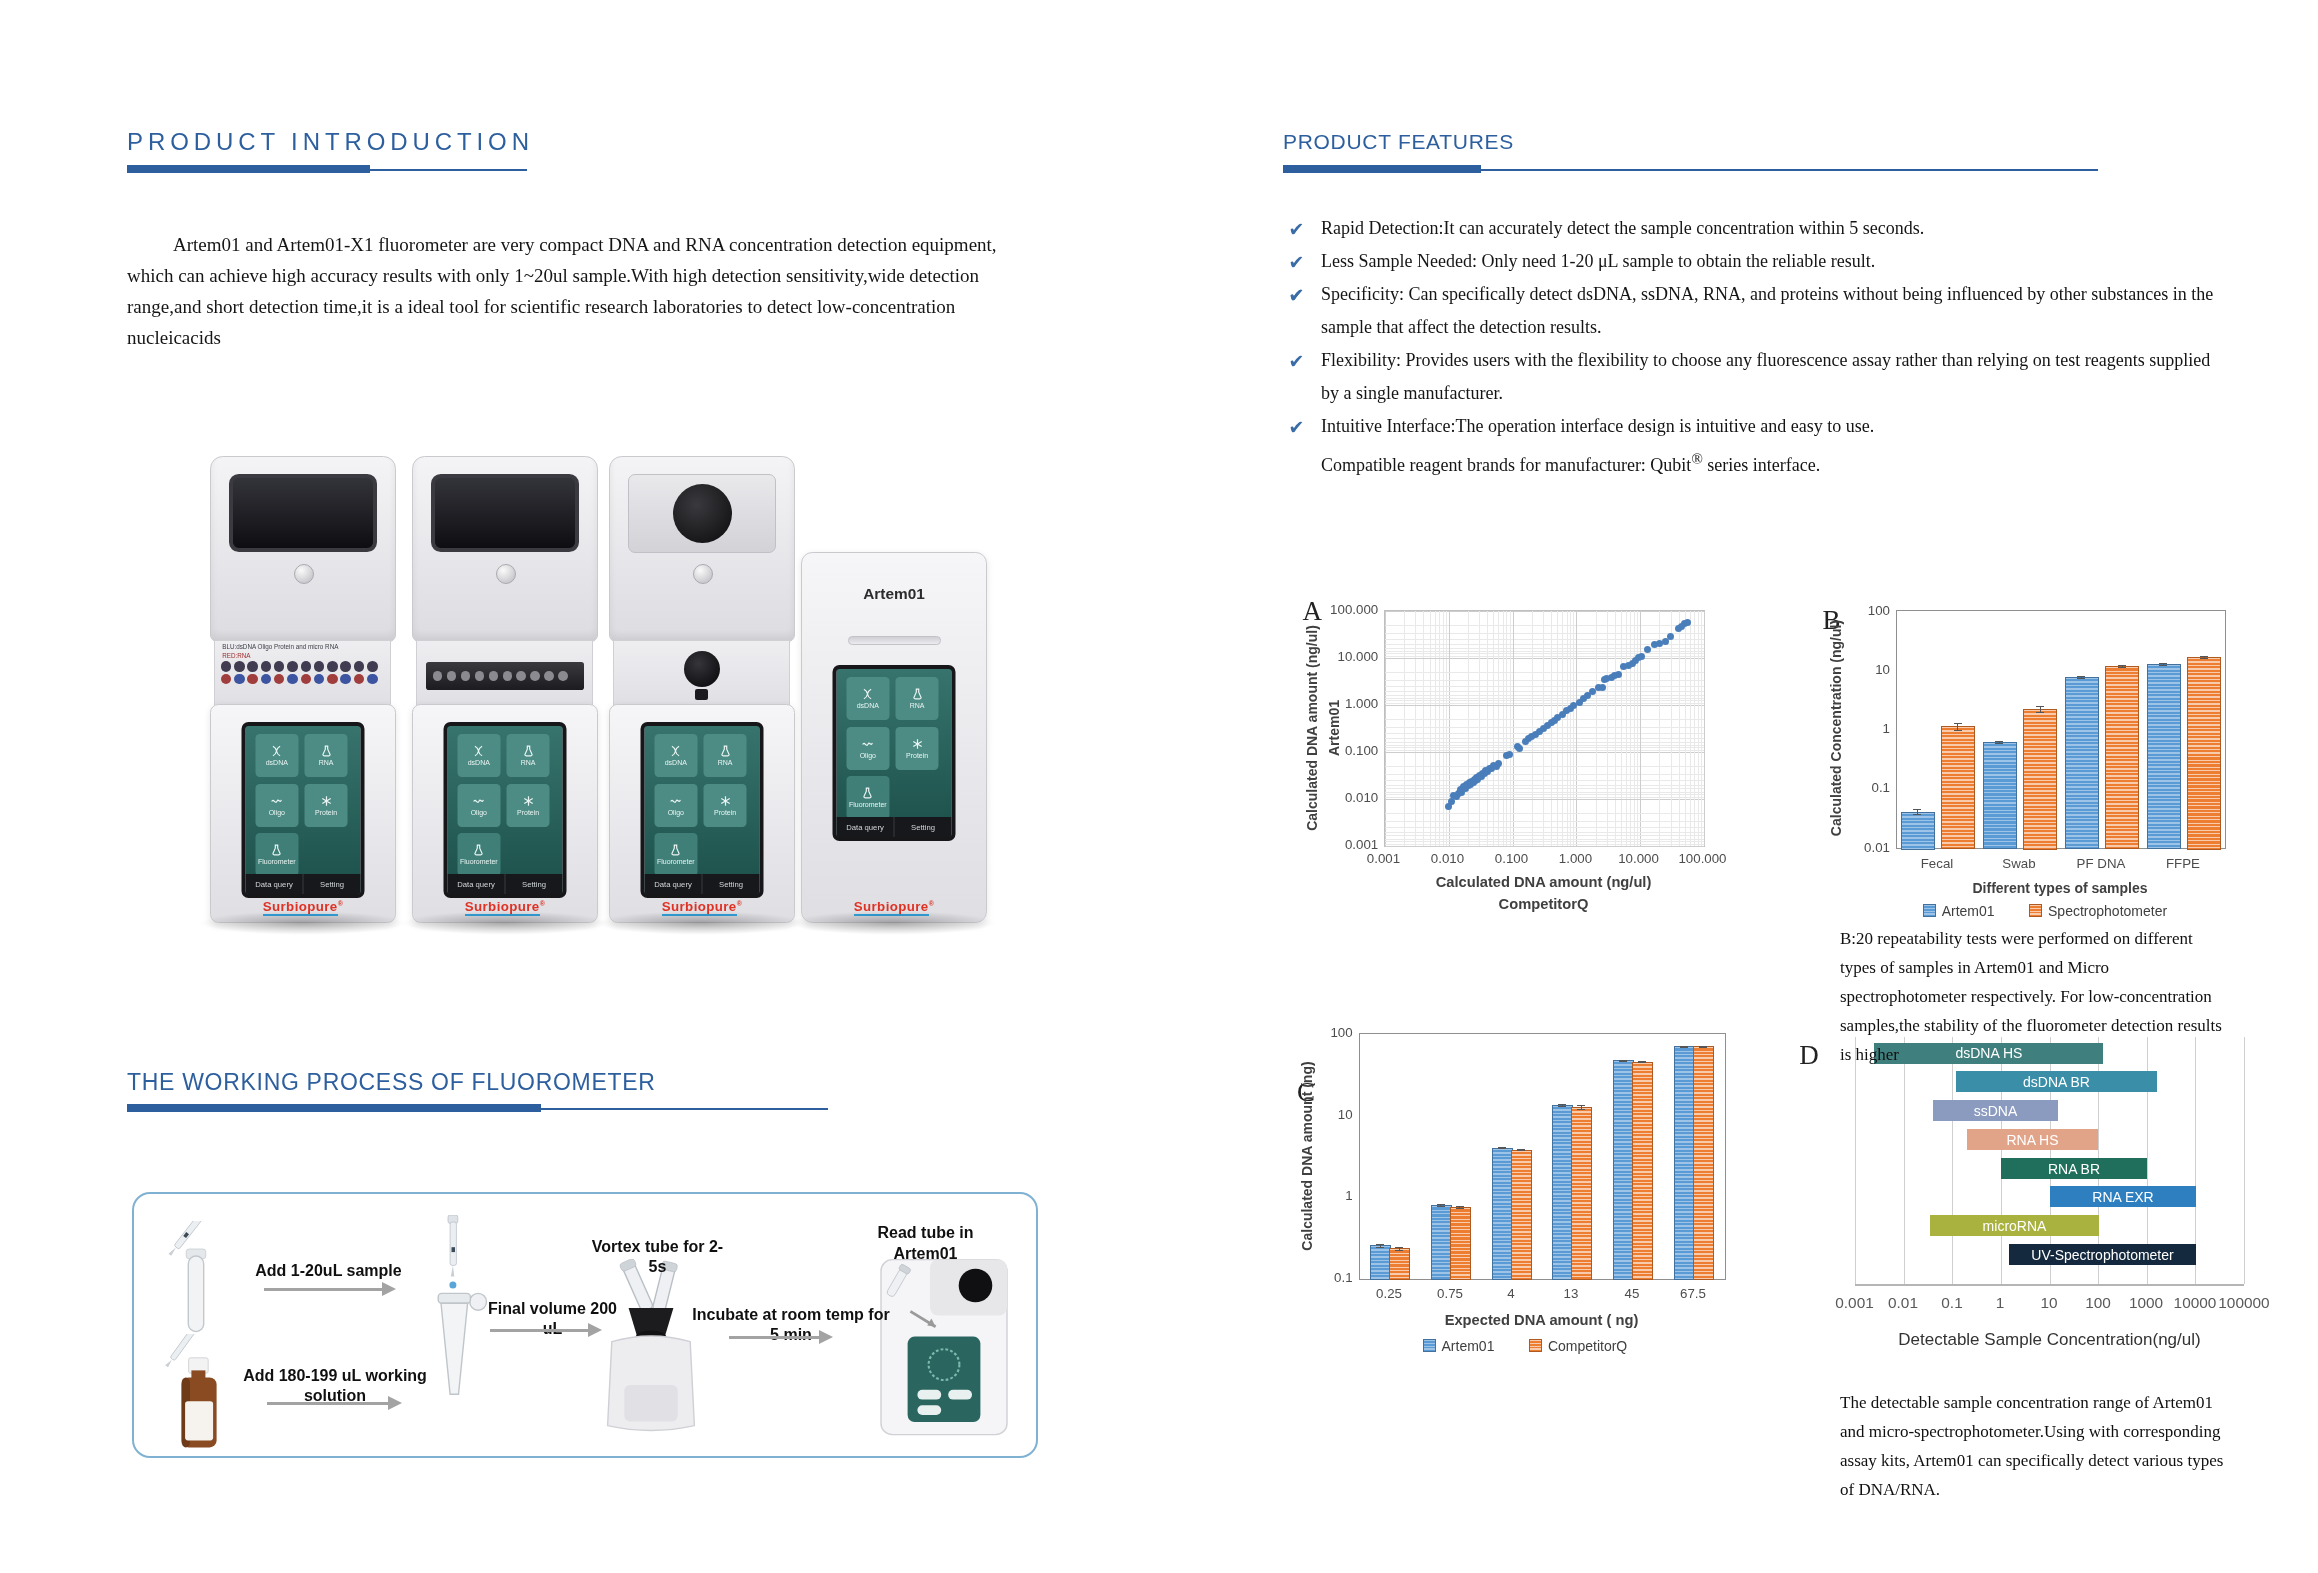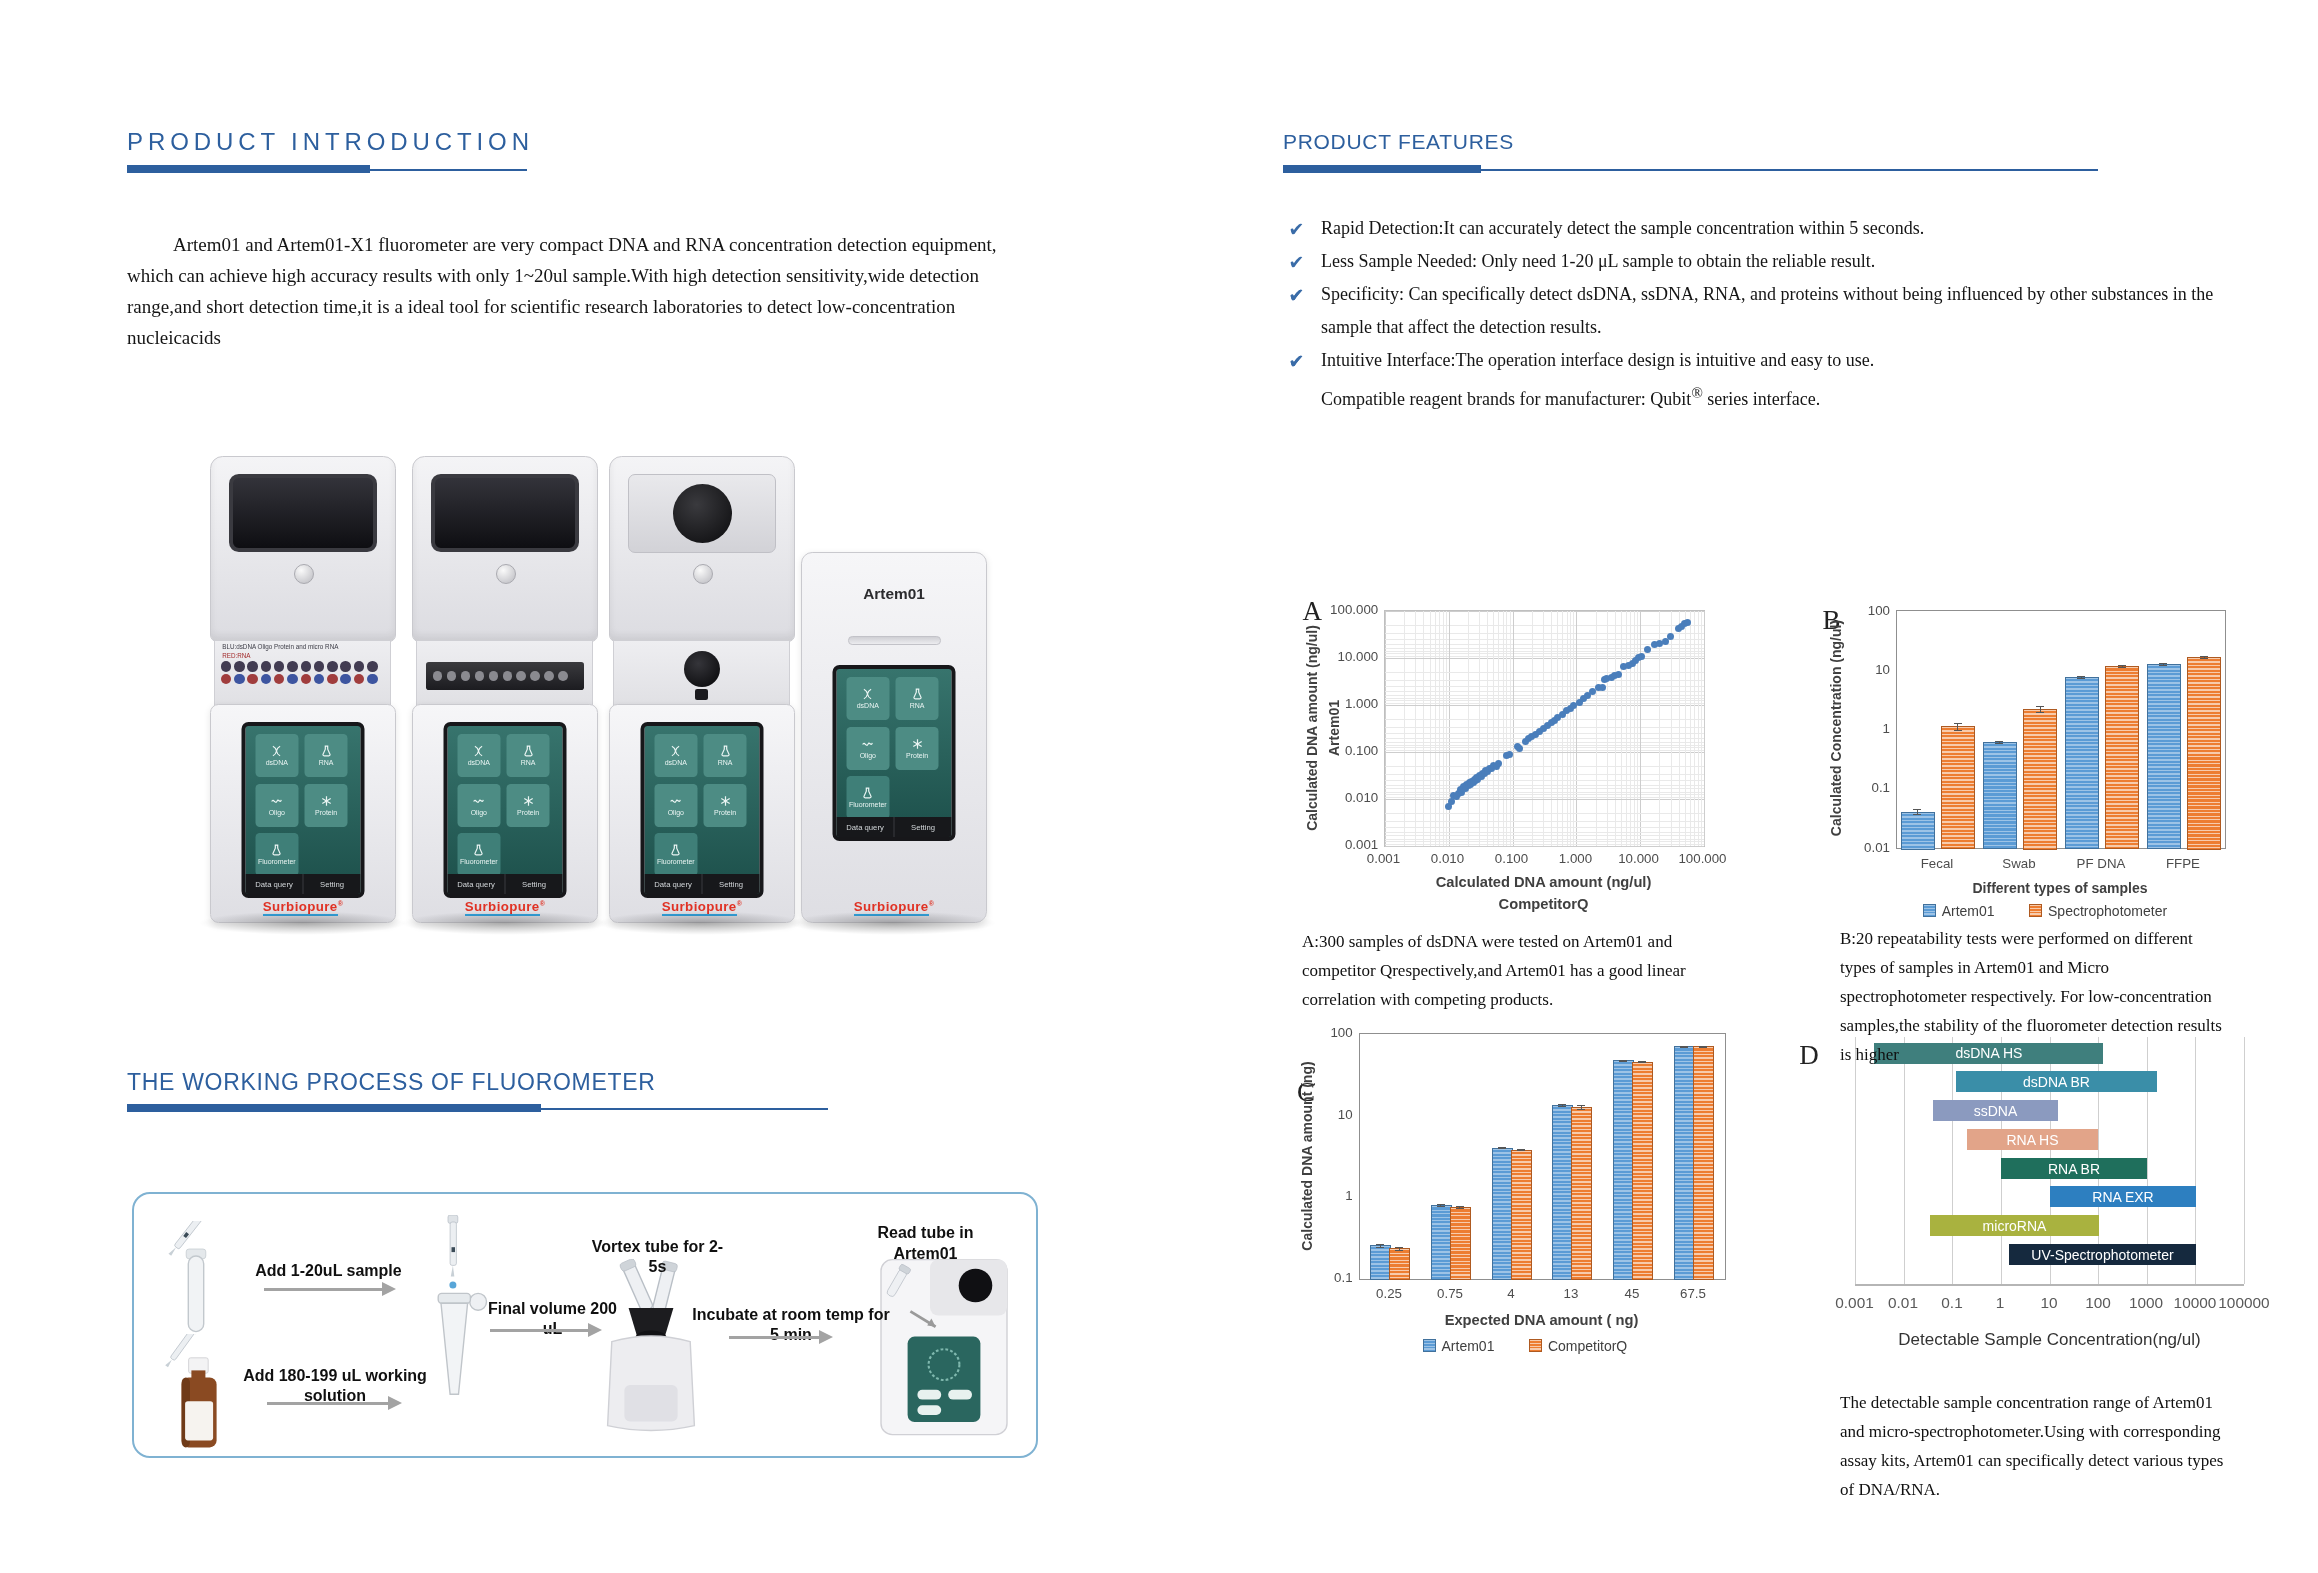--- a/index.html
+++ b/index.html
@@ -458,21 +458,21 @@
   <div class="rule" id="rule-feat">
     <div class="rule-thick"></div>
     <div class="rule-thin"></div>
   </div>
 
   <ul id="features">
     <li><span class="chk">✔</span><span>Rapid Detection:It can accurately detect the sample concentration within 5 seconds.</span></li>
     <li><span class="chk">✔</span><span>Less Sample Needed: Only need 1-20 μL sample to obtain the reliable result.</span></li>
     <li><span class="chk">✔</span></li>
     <li><span class="chk">✔</span><span>Specificity: Can specifically detect dsDNA, ssDNA, RNA, and proteins without being influenced by other substances in the sample that affect the detection results.</span></li>
-    <li><span class="chk">✔</span></li>
+    <li><span class="chk">✔</span><span>Flexibility: Provides users with the flexibility to choose any fluorescence assay rather than relying on test reagents supplied by a single manufacturer.</span></li>
     <li><span class="chk">✔</span><span>Intuitive Interface:The operation interface design is intuitive and easy to use.</span></li>
     <li class="nochk"><span>Compatible reagent brands for manufacturer: Qubit</span><sup>®</sup><span> series interface.</span></li>
   </ul>
 
   <div class="chart" id="chartA">
     <div class="chart-letter" style="left:1.4px;top:4.2px">A</div>
     <div class="axis-title rot" style="left:-136px;top:128px;font-size:14px">Calculated DNA amount (ng/ul)</div>
     <div class="axis-title rot" style="left:-114px;top:128px;font-size:14px">Artem01</div>
     <div id="plotA"></div>
     <div class="axis-title" style="left:83px;top:282px;width:319px">Calculated DNA amount (ng/ul)</div>
@@ -810,18 +810,17 @@
       <div class="tick c" style="left: 73px; top: 265px; width: 70px; font-size: 15.4px; color: rgb(89, 89, 89);">0.01</div>
       <div class="tick c" style="left: 122px; top: 265px; width: 70px; font-size: 15.4px; color: rgb(89, 89, 89);">0.1</div>
       <div class="tick c" style="left: 170px; top: 265px; width: 70px; font-size: 15.4px; color: rgb(89, 89, 89);">1</div>
       <div class="tick c" style="left: 219px; top: 265px; width: 70px; font-size: 15.4px; color: rgb(89, 89, 89);">10</div>
       <div class="tick c" style="left: 268px; top: 265px; width: 70px; font-size: 15.4px; color: rgb(89, 89, 89);">100</div>
       <div class="tick c" style="left: 316px; top: 265px; width: 70px; font-size: 15.4px; color: rgb(89, 89, 89);">1000</div>
       <div class="tick c" style="left: 365px; top: 265px; width: 70px; font-size: 15.4px; color: rgb(89, 89, 89);">10000</div>
       <div class="tick c" style="left: 414px; top: 265px; width: 70px; font-size: 15.4px; color: rgb(89, 89, 89);">100000</div>
     </div>
 
-  <div class="caption" id="capA">A:300 samples of dsDNA were tested on Artem01 and competitor Qrespectively,and Artem01 has a good linear correlation with competing products.</div>
   <div class="caption" id="capB">B:20 repeatability tests were performed on different types of samples in Artem01 and Micro spectrophotometer respectively. For low-concentration samples,the stability of the fluorometer detection results is higher</div>
   <div class="caption" id="capD">The detectable sample concentration range of Artem01 and micro-spectrophotometer.Using with corresponding assay kits, Artem01 can specifically detect various types of DNA/RNA.</div>
 
 </div>
 
 
 </body></html>

